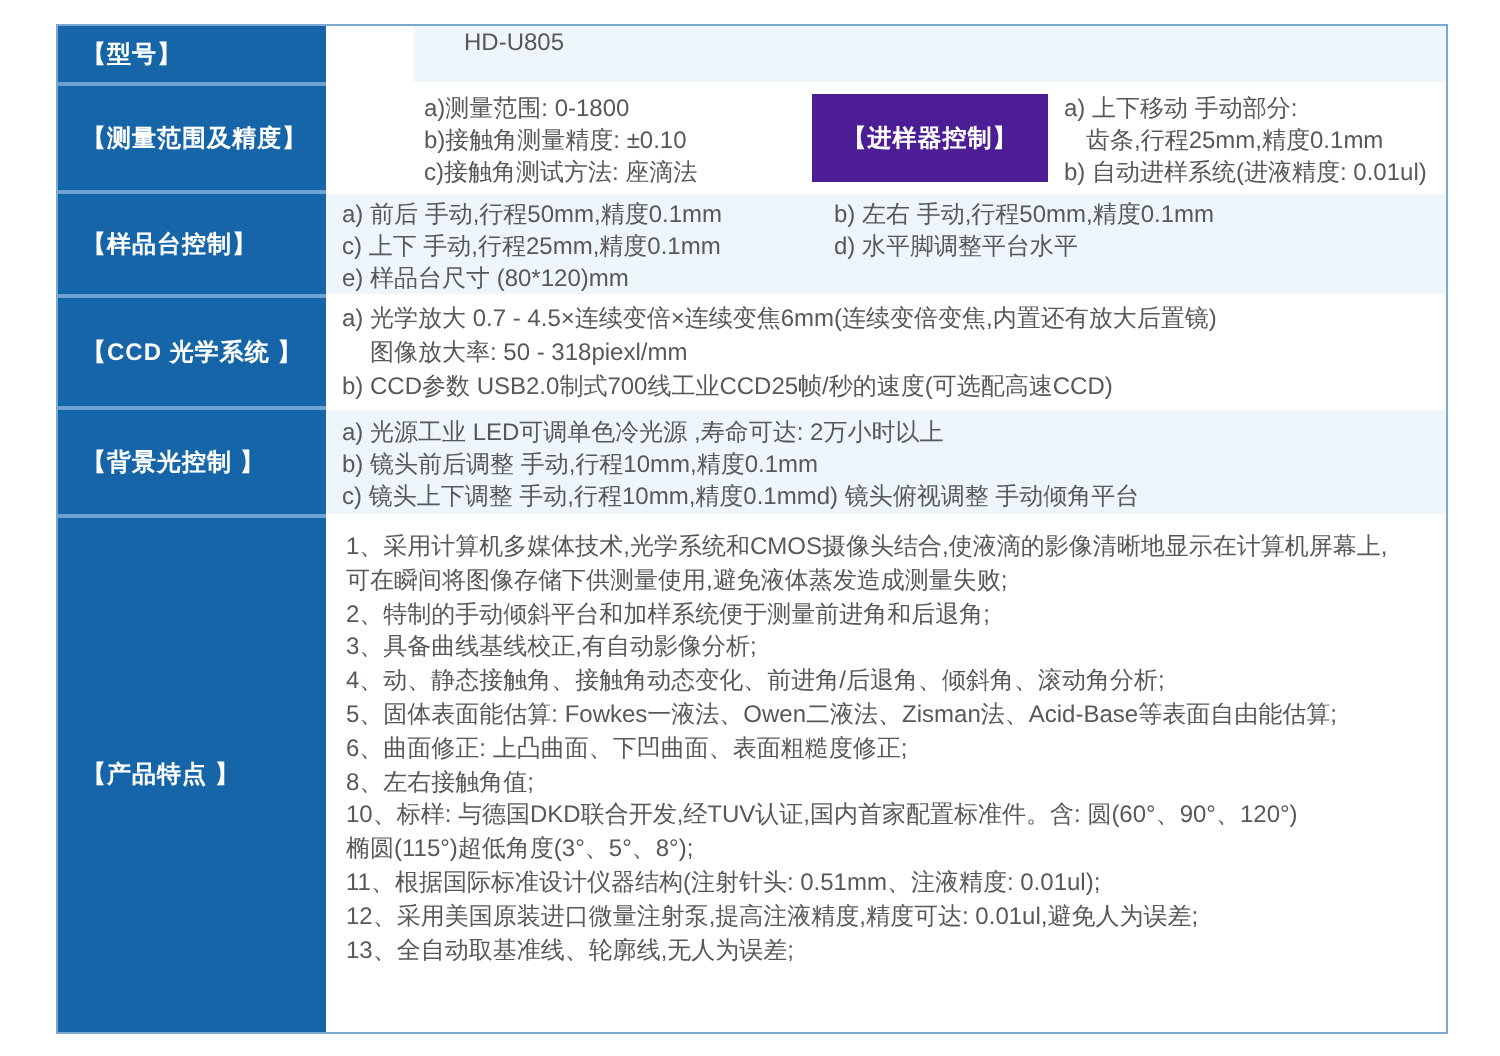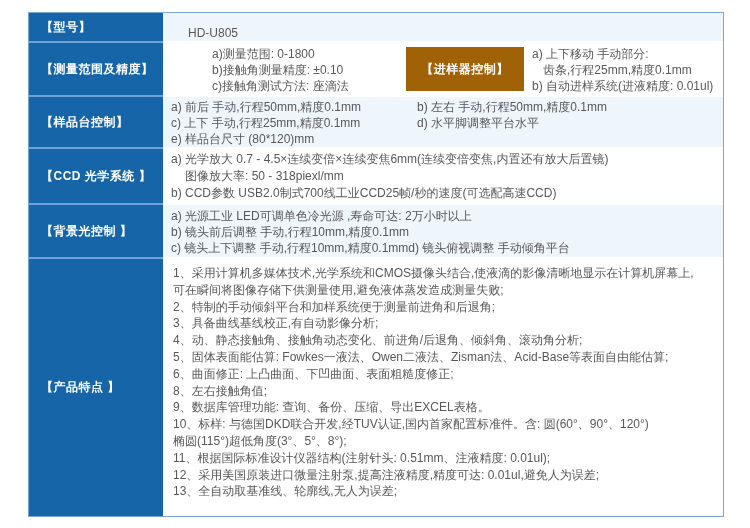--- a/index.html
+++ b/index.html
@@ -18,26 +18,26 @@
     width:134px;min-width:134px;background:#1565a8;color:#ffffff;
     display:flex;align-items:center;box-sizing:border-box;
     padding-left:12px;font-size:12px;font-weight:bold;letter-spacing:.5px;
   }
   .content-cell{
     flex:1;box-sizing:border-box;color:#57585a;font-size:12px;line-height:16px;
   }
   .tint{background:#eef5fb;}
   .white{background:#ffffff;}
   .r1{height:28px;}
-  .r1 .content-cell{display:flex;align-items:flex-end;padding-left:25px;}
+  .r1 .content-cell{display:flex;align-items:flex-start;padding-left:25px;margin-left:44px;}
   .r2{height:52px;}
   .r2 .content-cell{display:flex;}
   .r2-left{width:202px;min-width:202px;padding:3px 0 0 8px;box-sizing:border-box;margin-left:41px;}
   .r2-box{
-    width:118px;min-width:118px;height:44px;align-self:center;background:#a16207;
+    width:118px;min-width:118px;height:44px;align-self:center;background:#4c1d95;
     color:#ffffff;font-size:12px;font-weight:bold;letter-spacing:.5px;
     display:flex;align-items:center;justify-content:center;
   }
   .r2-right{padding:3px 0 0 8px;}
   .r3{height:50px;}
   .r3 .content-cell{display:grid;grid-template-columns:246px 1fr;padding:2px 0 0 8px;}
   .r4{height:54px;}
   .r4 .content-cell{padding:2px 0 0 8px;line-height:17px;}
   .r5{height:52px;}
   .r5 .content-cell{padding:3px 0 0 8px;}
@@ -115,21 +115,20 @@
     <div class="label-cell">【产品特点 】</div>
     <div class="content-cell white">
       <div>1、采用计算机多媒体技术,光学系统和CMOS摄像头结合,使液滴的影像清晰地显示在计算机屏幕上,</div>
       <div>可在瞬间将图像存储下供测量使用,避免液体蒸发造成测量失败;</div>
       <div>2、特制的手动倾斜平台和加样系统便于测量前进角和后退角;</div>
       <div>3、具备曲线基线校正,有自动影像分析;</div>
       <div>4、动、静态接触角、接触角动态变化、前进角/后退角、倾斜角、滚动角分析;</div>
       <div>5、固体表面能估算: Fowkes一液法、Owen二液法、Zisman法、Acid-Base等表面自由能估算;</div>
       <div>6、曲面修正: 上凸曲面、下凹曲面、表面粗糙度修正;</div>
       <div>8、左右接触角值;</div>
-      <div>9、数据库管理功能: 查询、备份、压缩、导出EXCEL表格。</div>
       <div>10、标样: 与德国DKD联合开发,经TUV认证,国内首家配置标准件。含: 圆(60°、90°、120°)</div>
       <div>椭圆(115°)超低角度(3°、5°、8°);</div>
       <div>11、根据国际标准设计仪器结构(注射针头: 0.51mm、注液精度: 0.01ul);</div>
       <div>12、采用美国原装进口微量注射泵,提高注液精度,精度可达: 0.01ul,避免人为误差;</div>
       <div>13、全自动取基准线、轮廓线,无人为误差;</div>
     </div>
   </div>
 
 </div>
 

